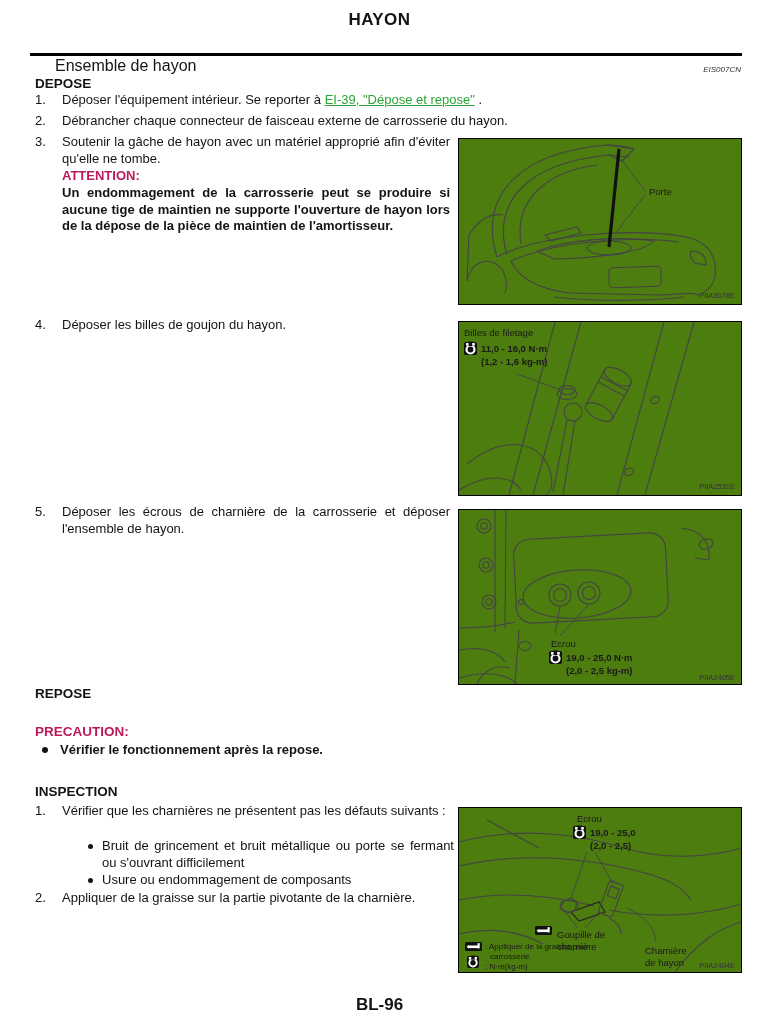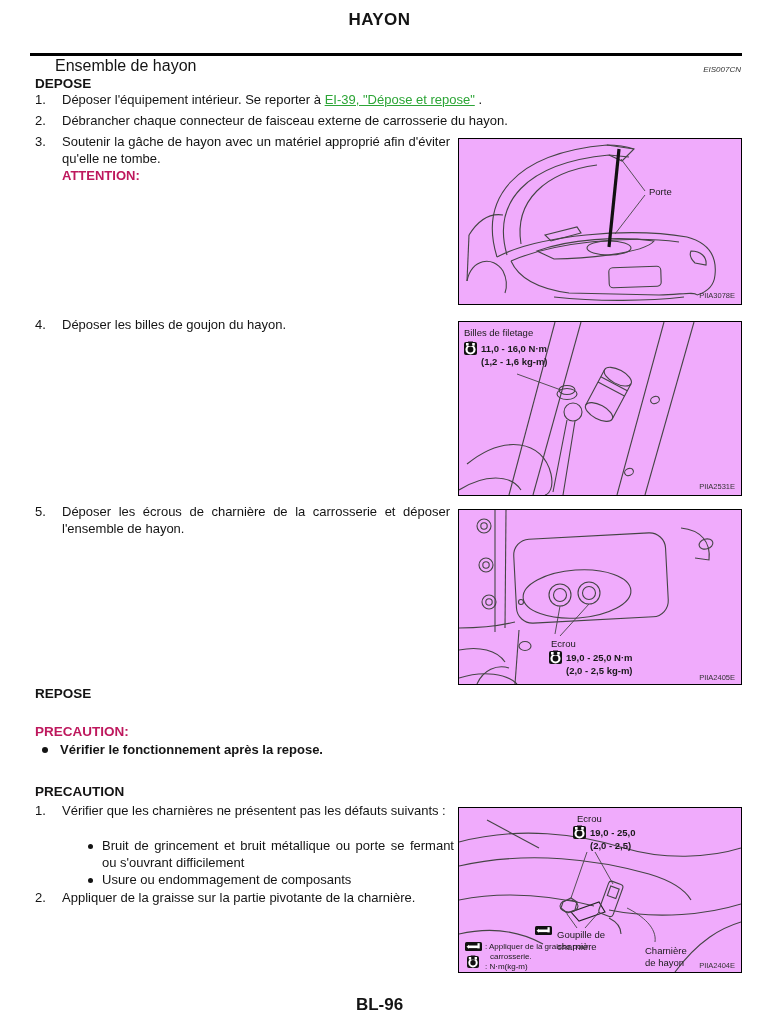--- a/index.html
+++ b/index.html
@@ -25,21 +25,21 @@
   .attn-text { position:absolute; left:62px; width:388px; font-size:13px; font-weight:bold;
     line-height:16.5px; text-align:justify; }
   .plain { position:absolute; left:35px; font-size:13px; line-height:16.5px; }
   .p-bullet { position:absolute; left:40px; font-size:13px; font-weight:bold; line-height:16.5px; }
   .p-bullet .body { margin-left:20px; }
   .p-bullet .dot { position:absolute; left:2px; top:5px; width:6px; height:6px; border-radius:50%; background:#141414; }
   .s-bullet { position:absolute; left:88px; font-size:13px; line-height:16.5px; }
   .s-bullet .body { margin-left:14px; width:352px; text-align:justify; }
   .s-bullet .dot { position:absolute; left:0px; top:6px; width:5px; height:5px; border-radius:50%; background:#141414; }
   .link { color:#2ca536; text-decoration:underline; cursor:pointer; }
-  .fig { position:absolute; left:458px; width:284px; border:1px solid #000; background:#f0abfc; }
+  .fig { position:absolute; left:458px; width:284px; border:1px solid #000; background:#4d7c0f; }
   .fig svg { display:block; }
   .figtext { font-size:9.5px; fill:#1a1a1a; font-family:"Liberation Sans", sans-serif; }
   .figbold { font-size:9.5px; font-weight:bold; fill:#1a1a1a; font-family:"Liberation Sans", sans-serif; }
   .figlegend { font-size:8px; fill:#1a1a1a; font-family:"Liberation Sans", sans-serif; }
   .figcode { font-size:7.5px; fill:#333; font-family:"Liberation Sans", sans-serif; }
   .footer { position:absolute; top:995px; left:0; width:100%; text-align:center;
     font-size:17px; font-weight:bold; }
 </style>
 </head>
 <body>
@@ -62,20 +62,21 @@
     <span class="num">2.</span>
     <div class="body">Débrancher chaque connecteur de faisceau externe de carrosserie du hayon.</div>
   </div>
 
   <div class="step narrow just" style="top:134px">
     <span class="num">3.</span>
     <div class="body">Soutenir la gâche de hayon avec un matériel approprié afin d'éviter qu'elle ne tombe.</div>
   </div>
 
   <div class="attn-label red" style="top:168px">ATTENTION:</div>
+  <div class="attn-text" style="top:185px">Un endommagement de la carrosserie peut se produire si aucune tige de maintien ne supporte l'ouverture de hayon lors de la dépose de la pièce de maintien de l'amortisseur.</div>
 
   <div class="step narrow" style="top:317px">
     <span class="num">4.</span>
     <div class="body">Déposer les billes de goujon du hayon.</div>
   </div>
 
   <div class="step narrow just" style="top:504px">
     <span class="num">5.</span>
     <div class="body">Déposer les écrous de charnière de la carrosserie et déposer l'ensemble de hayon.</div>
   </div>
@@ -188,21 +189,21 @@
   </div>
 
   <div class="h2" style="top:686px">REPOSE</div>
   <div class="h2 red" style="top:724px">PRECAUTION:</div>
 
   <div class="p-bullet" style="top:742px">
     <span class="dot"></span>
     <div class="body">Vérifier le fonctionnement après la repose.</div>
   </div>
 
-  <div class="h2" style="top:784px">PRECAUTION</div>
+  <div class="h2" style="top:784px">INSPECTION</div>
 
   <div class="step narrow just" style="top:803px">
     <span class="num">1.</span>
     <div class="body">Vérifier que les charnières ne présentent pas les défauts suivants :</div>
   </div>
 
   <div class="s-bullet" style="top:838px">
     <span class="dot"></span>
     <div class="body">Bruit de grincement et bruit métallique ou porte se fermant ou s'ouvrant difficilement</div>
   </div>

